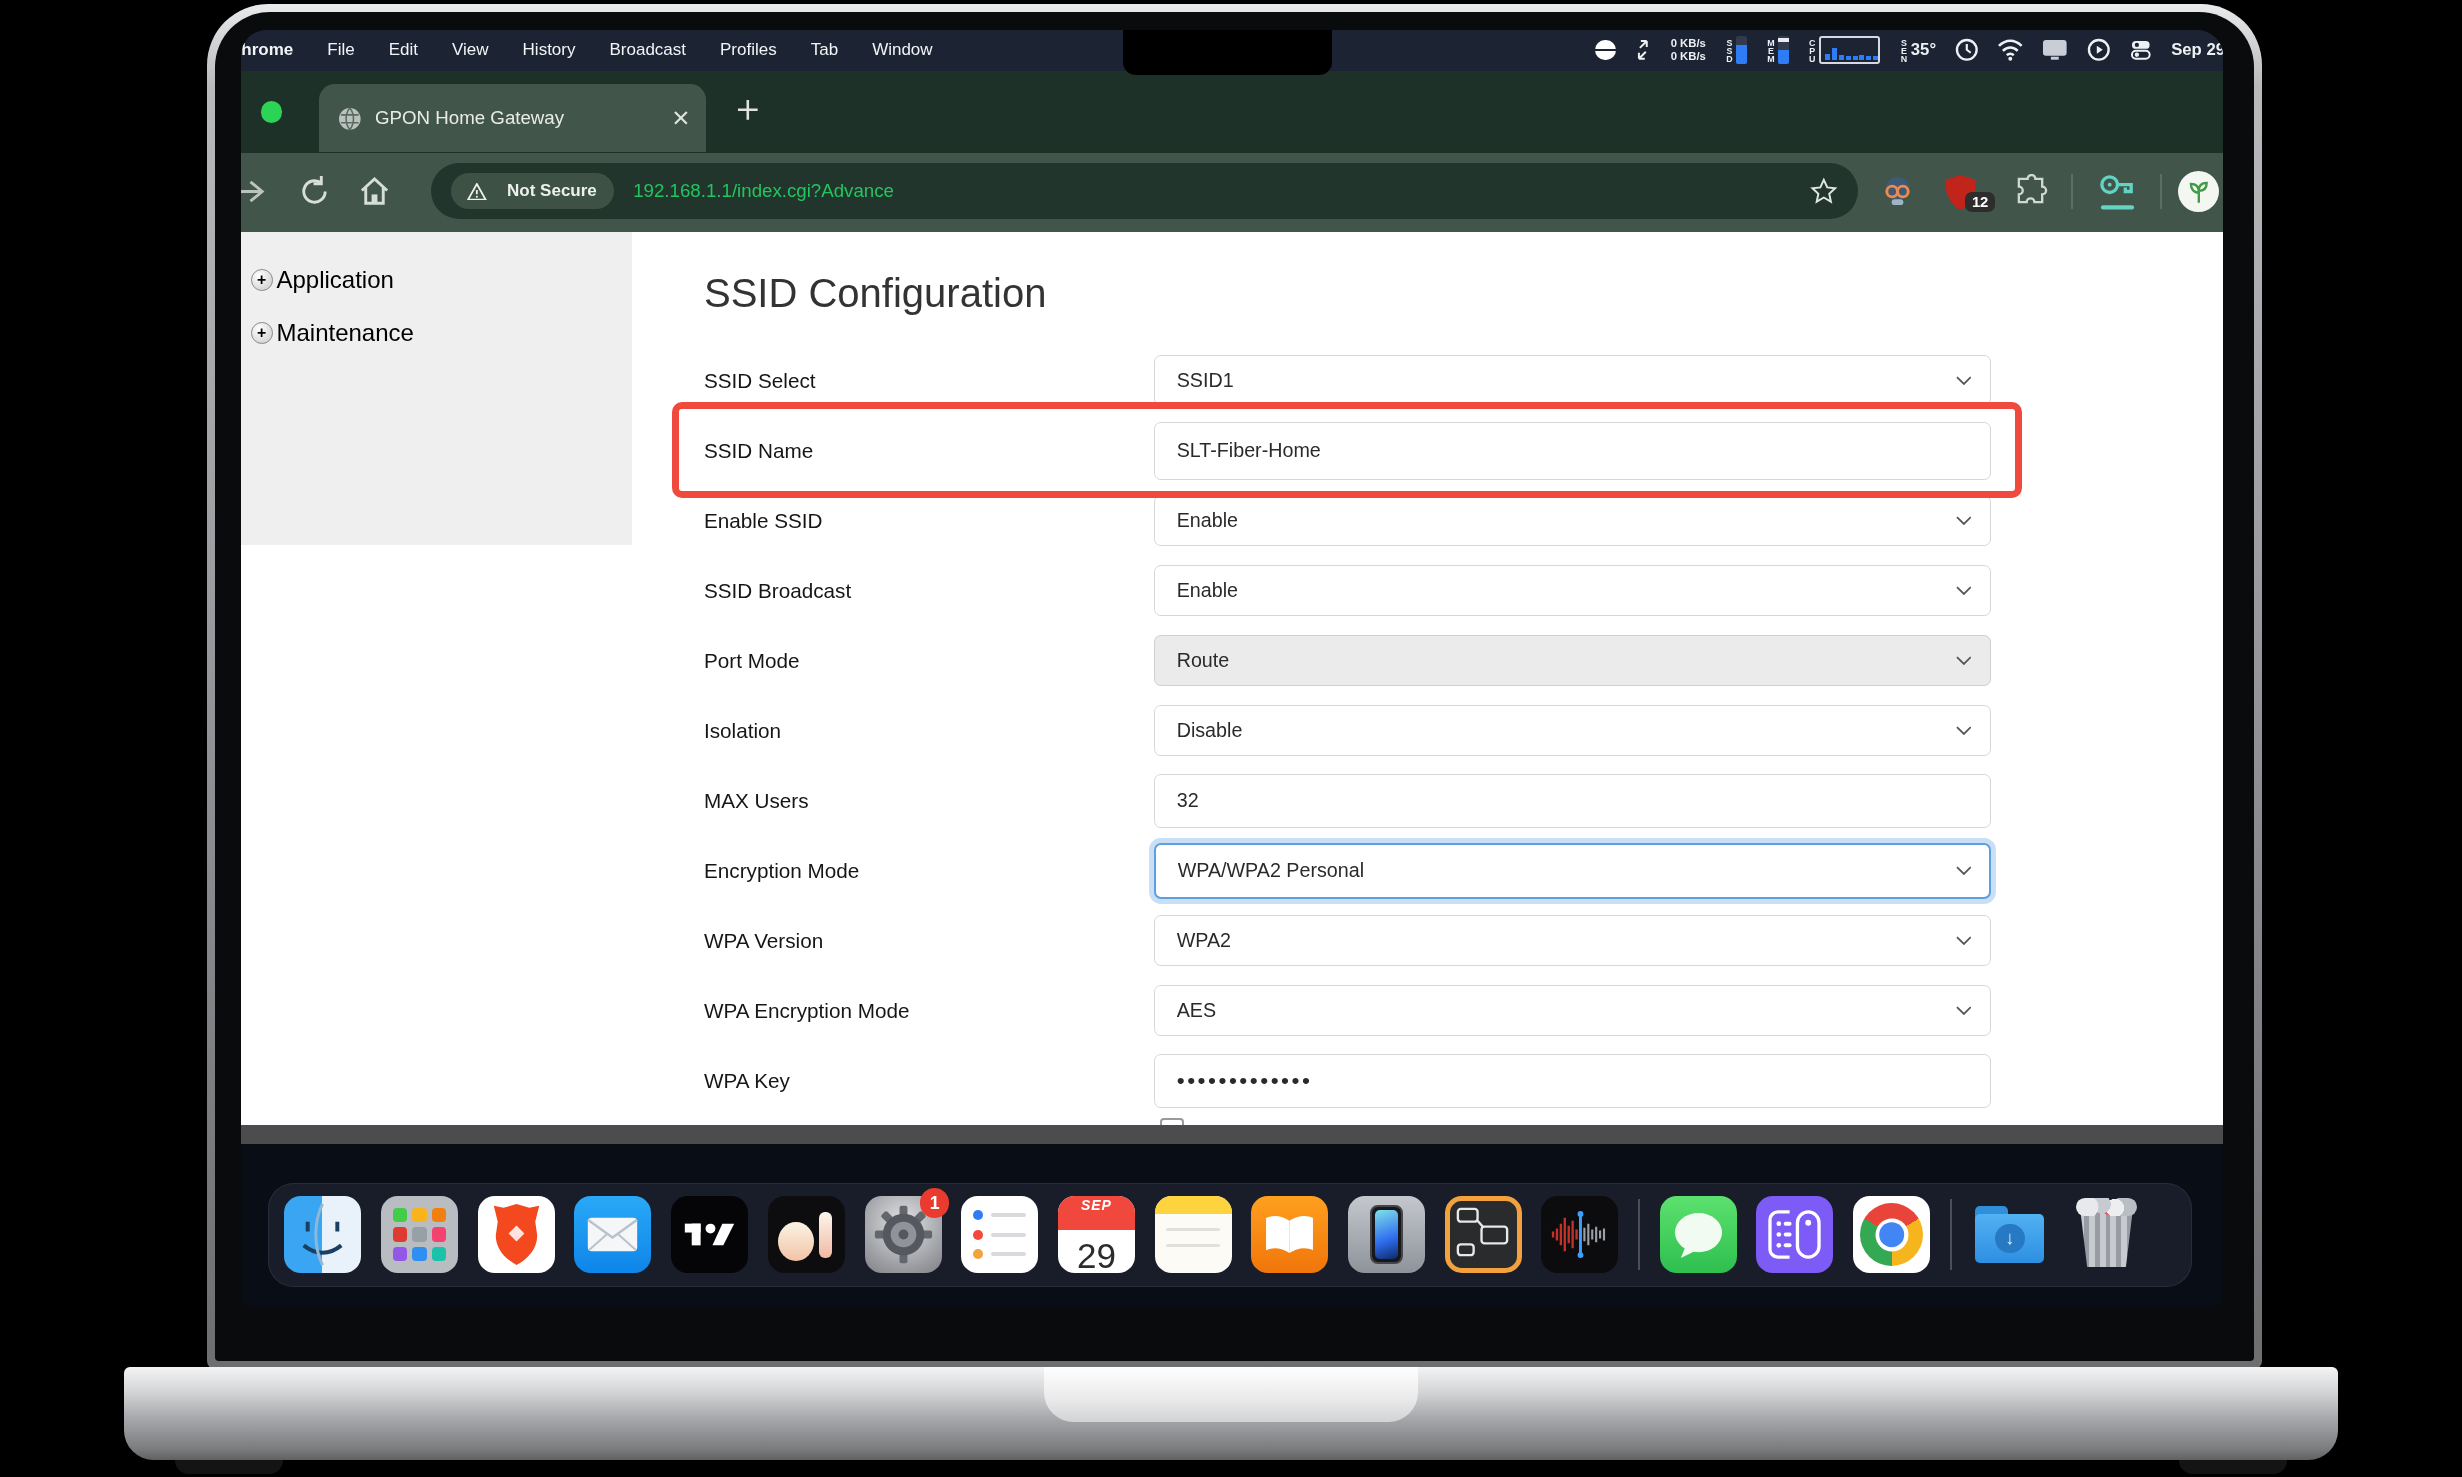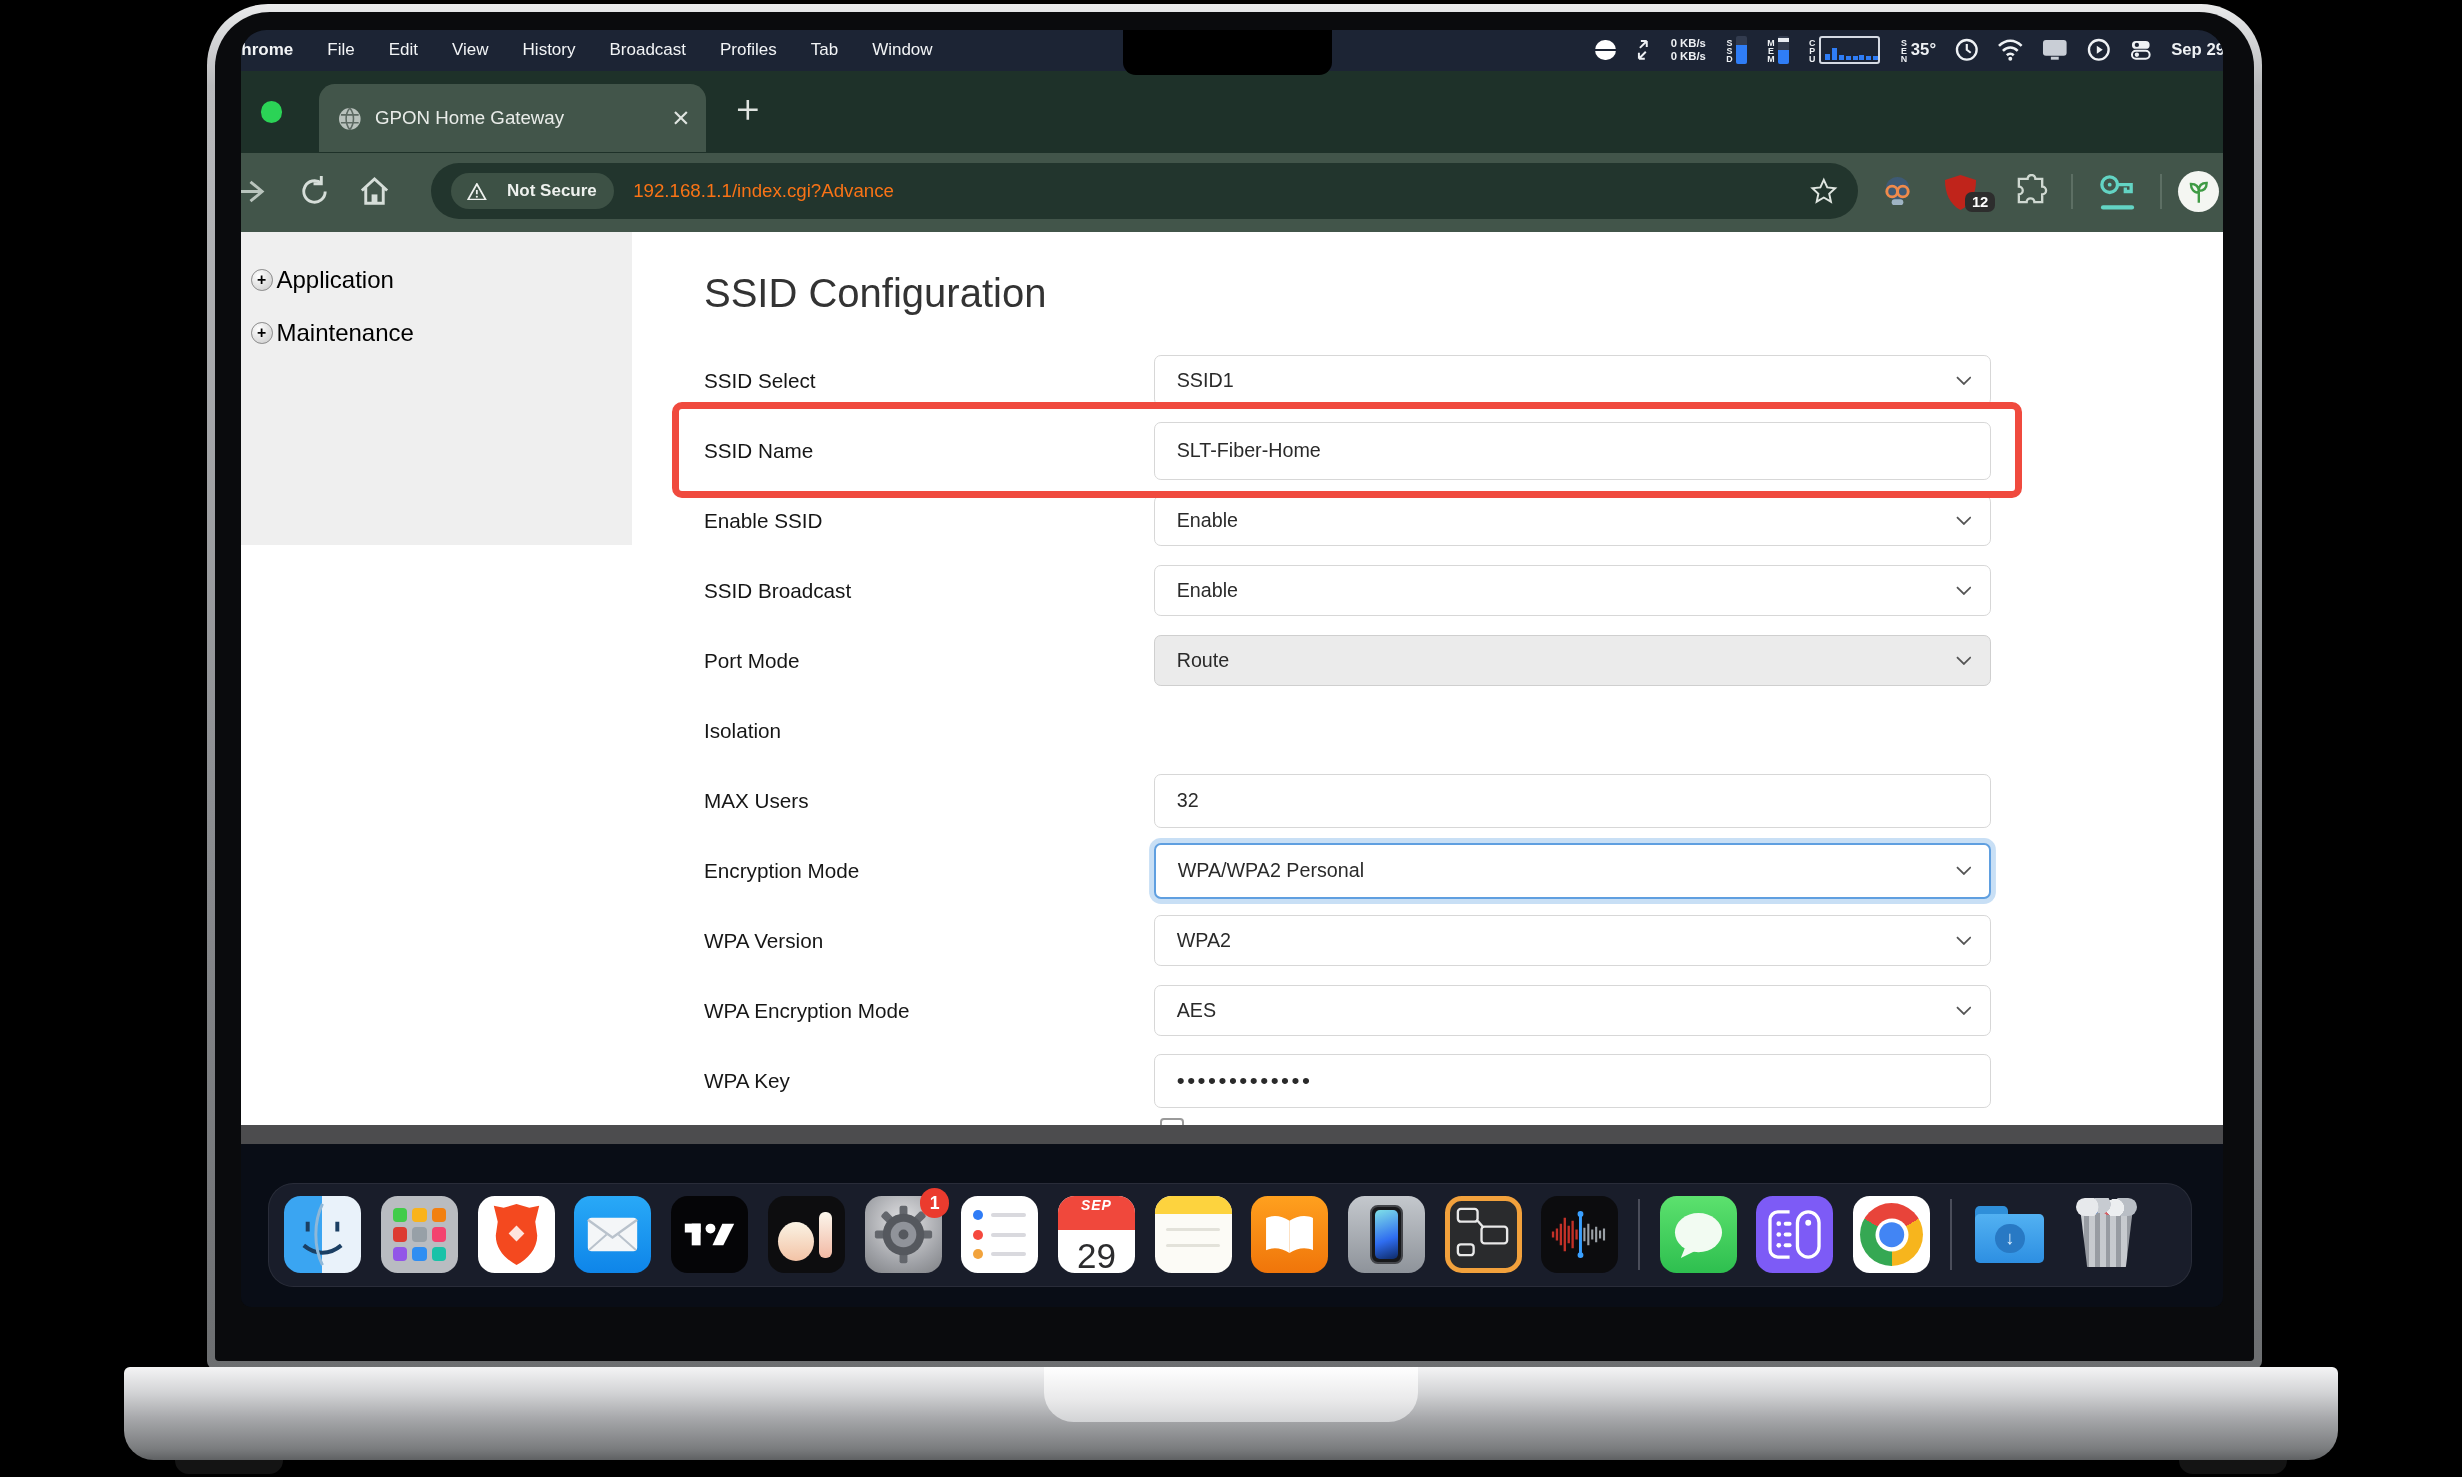--- a/index.html
+++ b/index.html
@@ -57,21 +57,21 @@
   .tab-title { color:#e9ece9; font-size:18.7px; flex:1; }
   .newtab { position:absolute; left:493px; top:25.6px; }
 
   
   .toolbar { position:absolute; left:0; top:123px; width:100%; height:79px; background:#42554a; }
   .tool-ic { position:absolute; top:21.7px; }
   .omnibox { position:absolute; left:190px; top:10.8px; width:1427px; height:56px; border-radius:28.6px;
              background:#22352d; display:flex; align-items:center; padding:0 19.7px; }
   .chip { display:flex; align-items:center; gap:20px; background:#3d5145; border-radius:18.7px;
           height:36px; padding:0 16.7px; color:#eef1ee; font-size:17px; font-weight:600; }
-  .url { color:#f97316; font-size:18.7px; margin-left:19.7px; flex:1; }
+  .url { color:#22c55e; font-size:18.7px; margin-left:19.7px; flex:1; }
   .sep-v { position:absolute; top:21.7px; width:2px; height:35px; background:#5d6f64; }
   .badge-12 { position:absolute; left:1724px; top:39px; background:#2d2d2d; color:#fff;
               font-size:14.8px; font-weight:700; padding:2px 6.9px; border-radius:6.9px; }
   .avatar { position:absolute; left:1937px; top:18.7px; width:41px; height:41px; border-radius:50%;
             background:#f4f6f2; display:flex; align-items:center; justify-content:center; }
 
   
   .content { position:absolute; left:0; top:202px; width:100%; height:893px; background:#fff; overflow:hidden; }
   .sidebar { position:absolute; left:0; top:0; width:391px; height:313px; background:#efefef; }
   .tree-item { display:flex; align-items:center; gap:3.9px; height:53px; padding-left:9.9px; }
@@ -398,20 +398,28 @@
               <span class="ctlbox dis">
                 <span>Route</span>
               </span>
             <svg class="chev" width="15.8" height="9.9" viewBox="0 0 16 10">
                 <path d="M1 1 L8 8 L15 1" stroke="#555" stroke-width="1.8" fill="none"></path>
               </svg>
             </span>
         </div>
         <div class="frow">
           <span class="flabel">Isolation</span>
+          <span class="ctl">
+              <span class="ctlbox">
+                <span>Disable</span>
+              </span>
+            <svg class="chev" width="15.8" height="9.9" viewBox="0 0 16 10">
+                <path d="M1 1 L8 8 L15 1" stroke="#555" stroke-width="1.8" fill="none"></path>
+              </svg>
+            </span>
         </div>
         <div class="frow">
           <span class="flabel">MAX Users</span>
           <span class="ctl">
               <input class="ctlbox h55" value="32" style="">
             </span>
         </div>
         <div class="frow">
           <span class="flabel">Encryption Mode</span>
           <span class="ctl">

